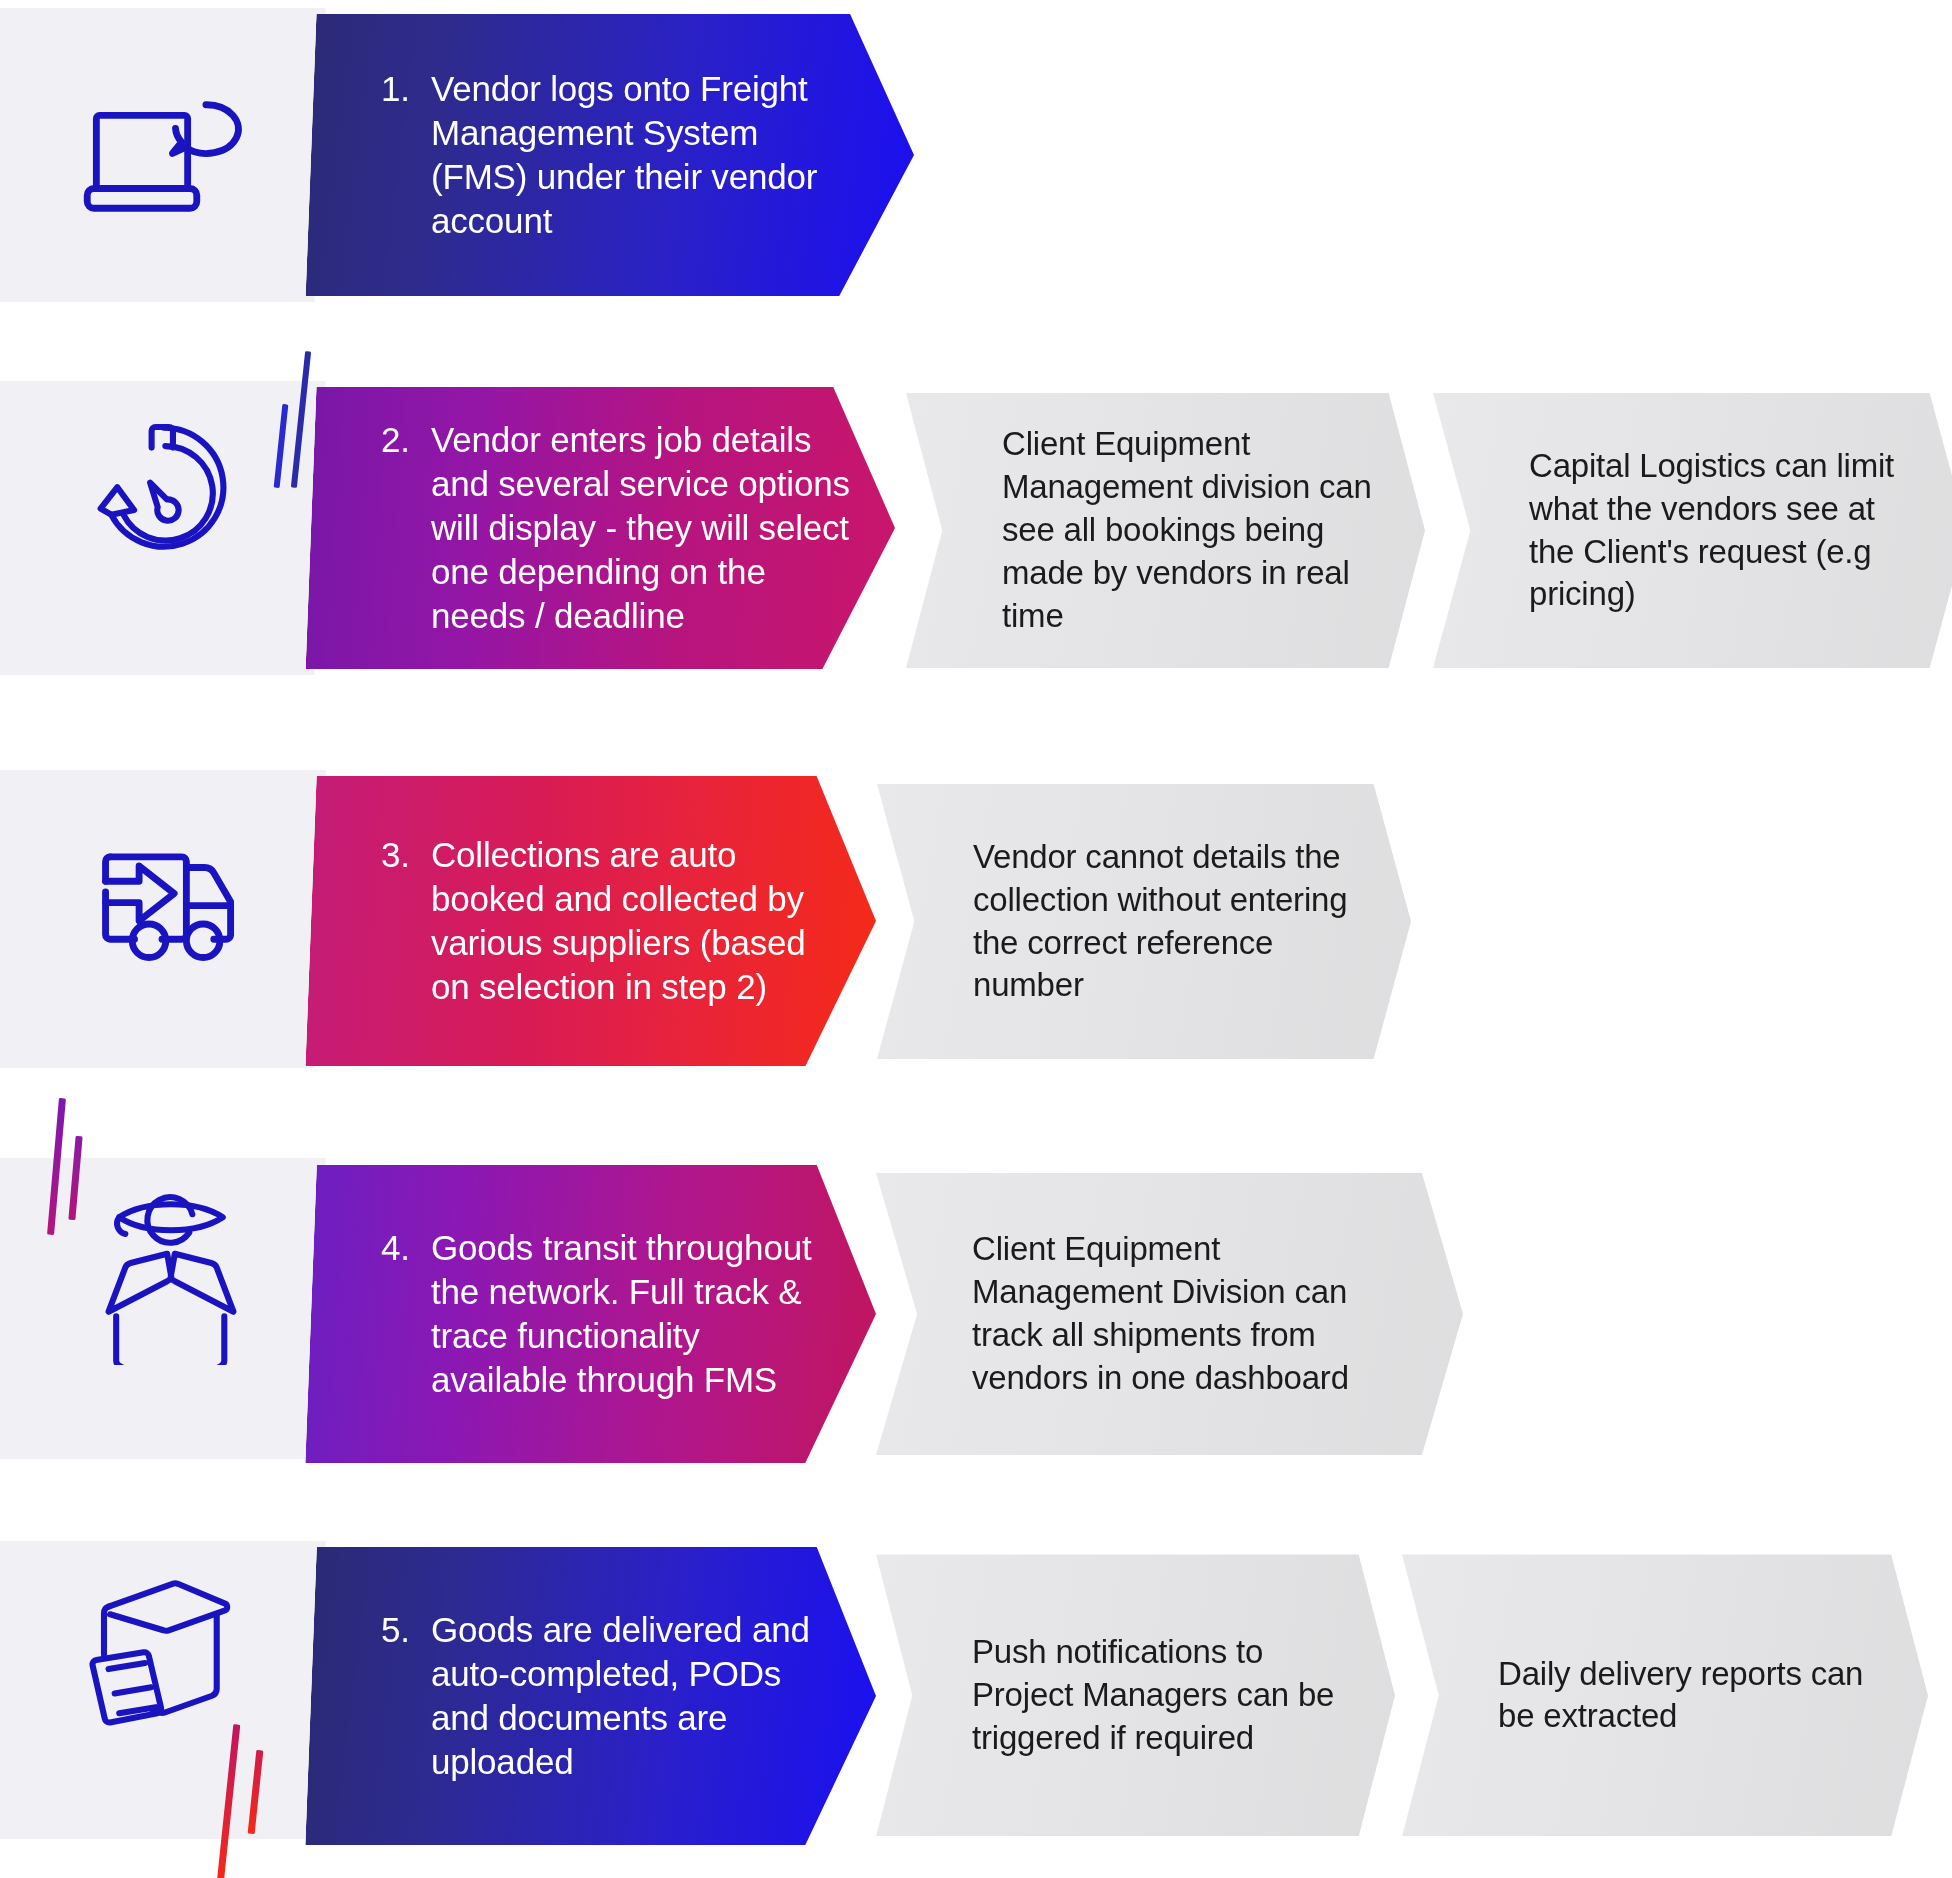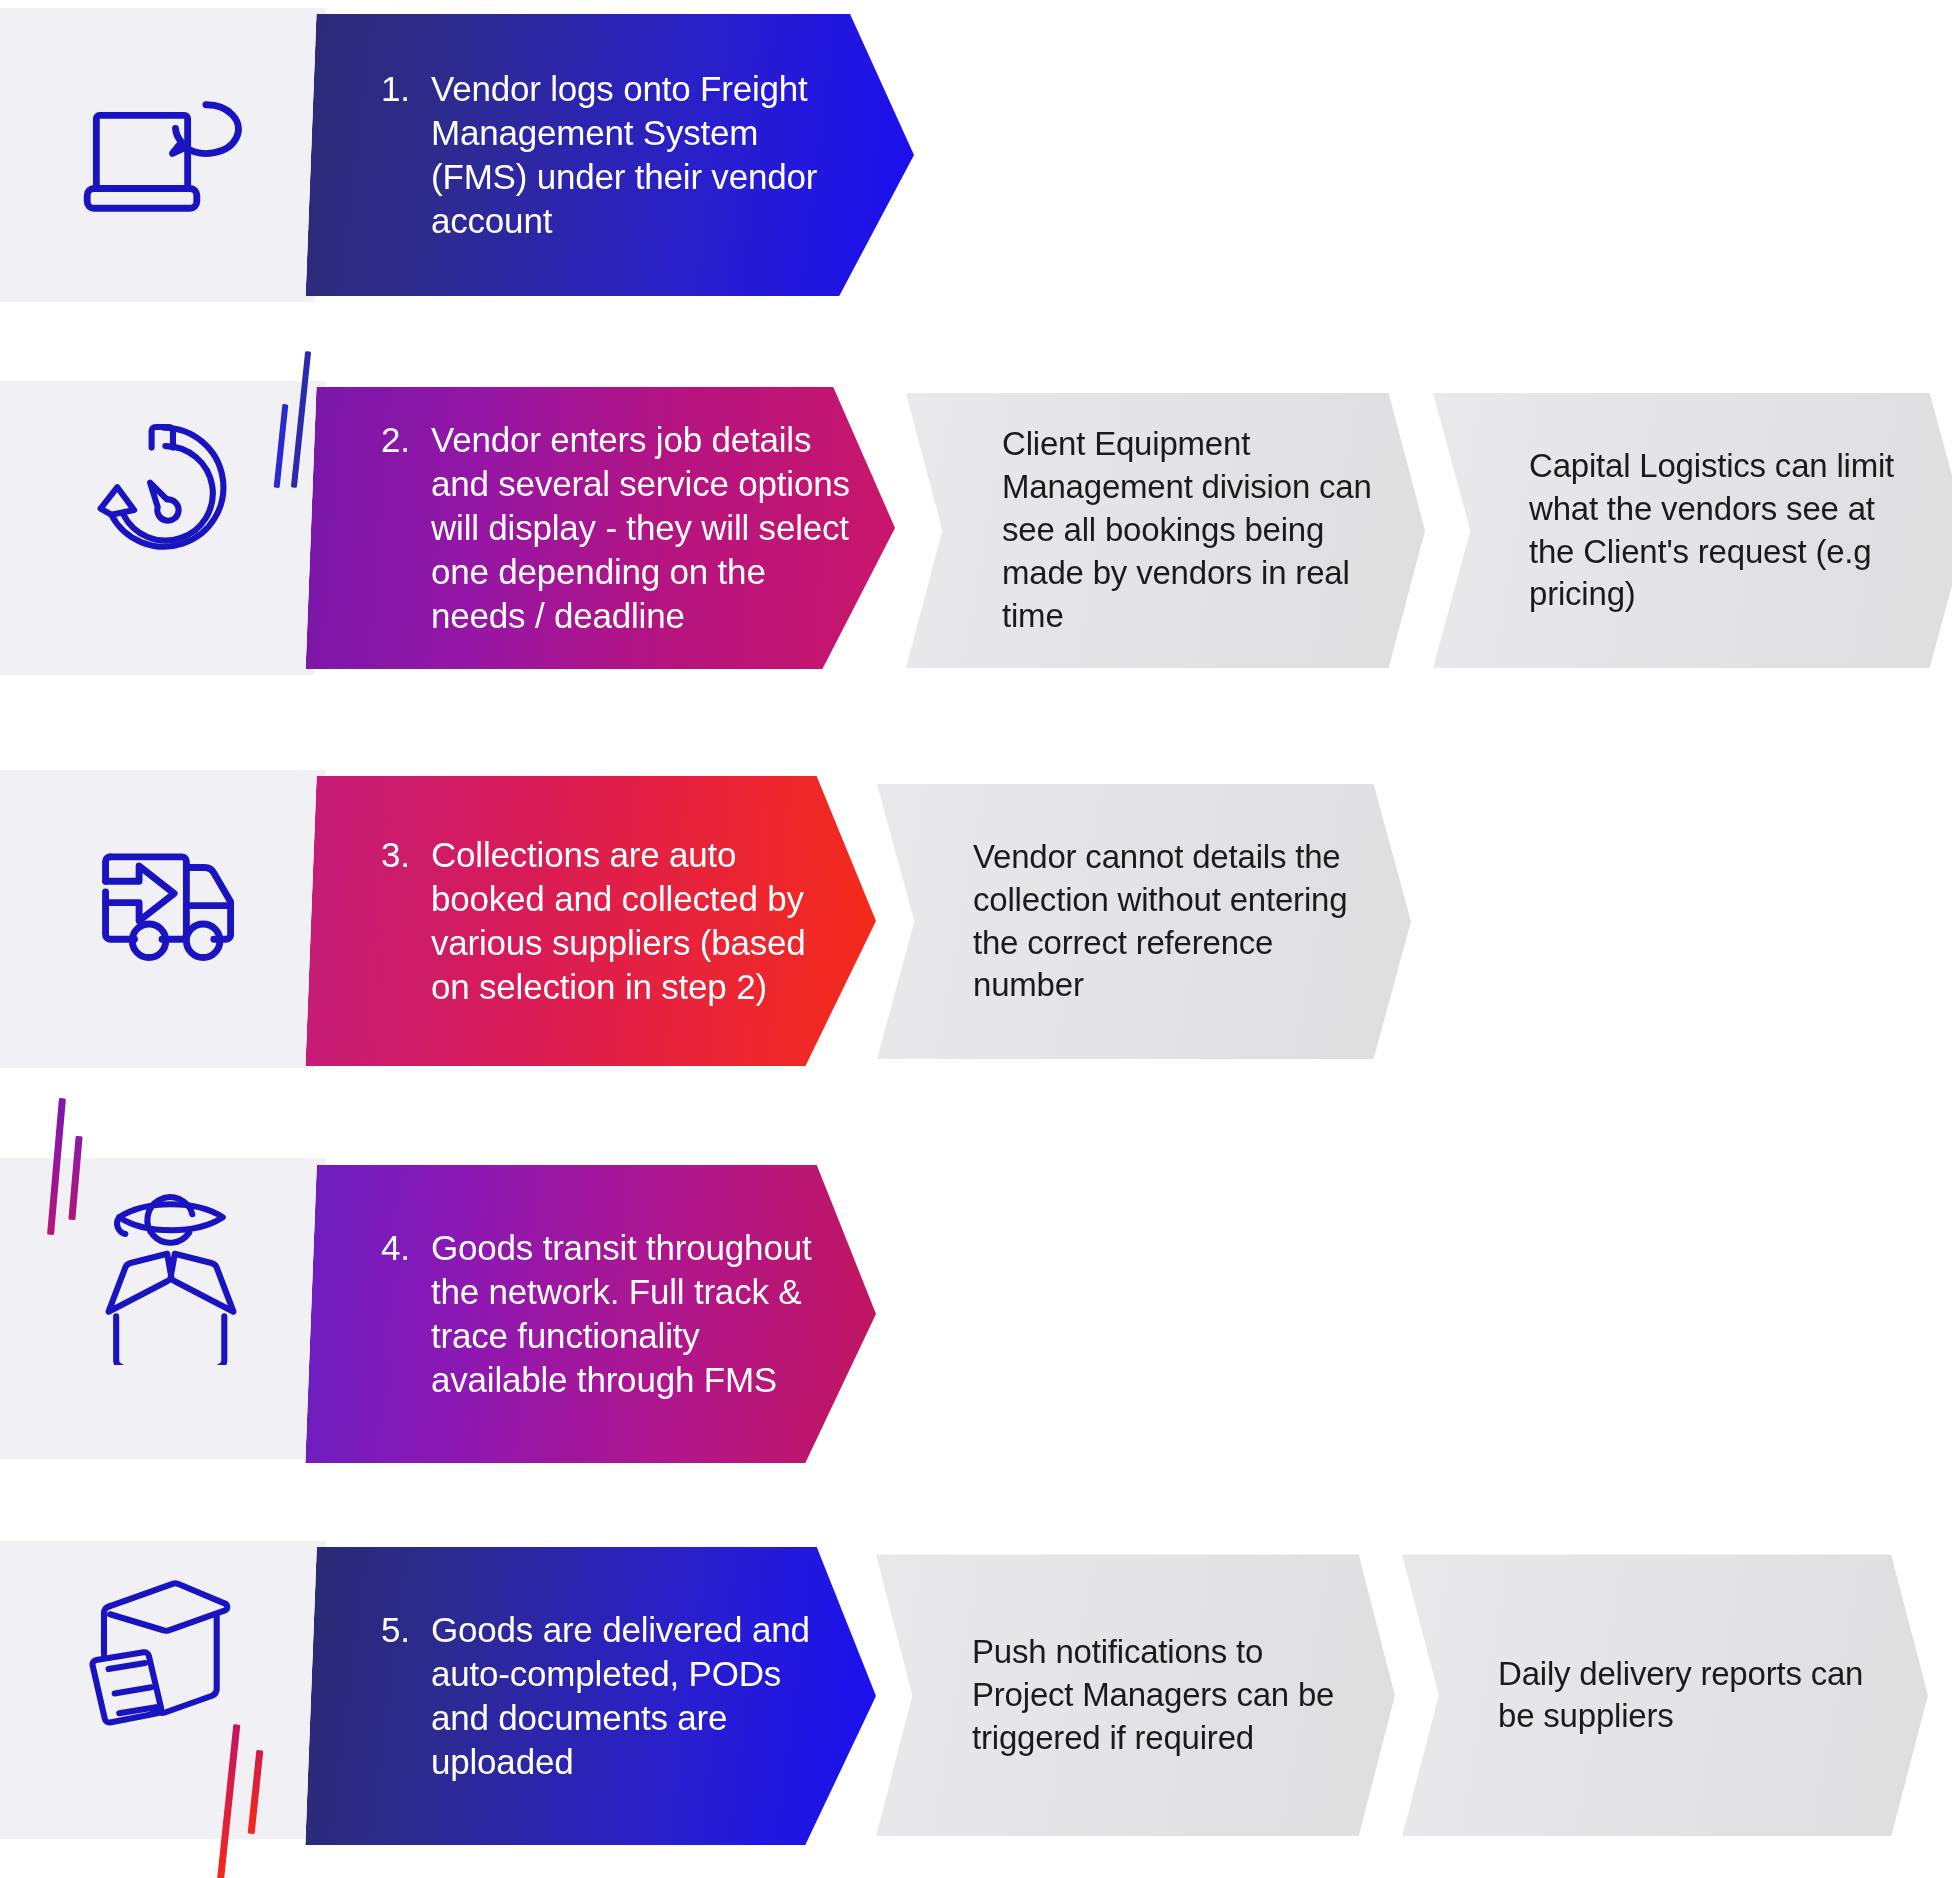--- a/index.html
+++ b/index.html
@@ -182,20 +182,23 @@
 
     <div class="chev skew g-magenta" style="left:311px;top:21.4px;width:565px;height:298px;">
       <div class="chev-inner" style="padding:0 0 0 70px;width:450px;">
         <div class="step-txt">
           <span class="step-num">4.</span>
           <span class="step-body">Goods transit throughout the network. Full track &amp; trace functionality available through FMS</span>
         </div>
       </div>
     </div>
 
+    <div class="note g-grey" style="left:876px;top:29px;width:587px;height:282px;">
+      <div class="note-txt" style="padding:0 46px 0 96px;">Client Equipment Management Division can track all shipments from vendors in one dashboard</div>
+    </div>
   </div>
 
   <div class="row" style="top:1533px;height:343px;">
     <div class="icon-panel" style="left:-7.6px;top:7.6px;width:328px;height:298px;"></div>
 
     <div class="icon-holder" style="left:72px;top:30.5px;width:198px;height:198px;">
       <svg width="198" height="198" viewBox="0 0 260 260" fill="none" stroke="#1a14c0" stroke-width="8" stroke-linecap="round" stroke-linejoin="round">
         <path d="M48 56 l84 -30 a10 10 0 0 1 7 0 l62 26 a5 5 0 0 1 0 9 l-74 26 a10 10 0 0 1 -7 0 L50 66"></path>
         <path d="M48 56 a9 9 0 0 0 -6 9 v54"></path>
         <path d="M190 66 v98 a10 10 0 0 1 -6 9 l-62 22 a10 10 0 0 1 -7 0 l-10 -4"></path>
@@ -216,18 +219,18 @@
           <span class="step-body">Goods are delivered and auto-completed, PODs and documents are uploaded</span>
         </div>
       </div>
     </div>
 
     <div class="note g-grey" style="left:876px;top:21.4px;width:519px;height:282px;">
       <div class="note-txt" style="padding:0 38px 0 96px;">Push notifications to Project Managers can be triggered if required</div>
     </div>
 
     <div class="note g-grey" style="left:1402px;top:21.4px;width:526px;height:282px;">
-      <div class="note-txt" style="padding:0 38px 0 96px;">Daily delivery reports can be suppliers</div>
+      <div class="note-txt" style="padding:0 38px 0 96px;">Daily delivery reports can be extracted</div>
     </div>
   </div>
 
 </div>
 
 
 </body></html>

